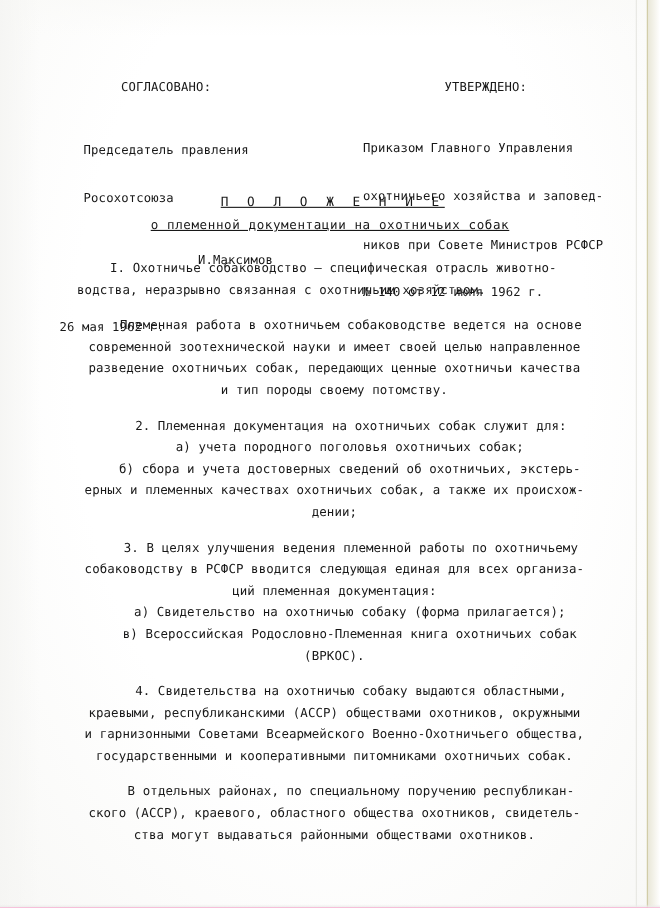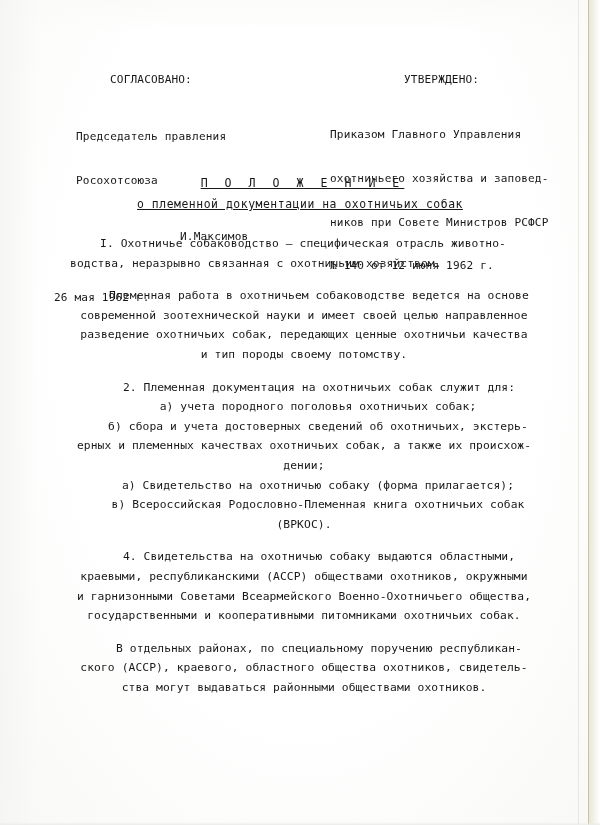--- a/index.html
+++ b/index.html
@@ -188,20 +188,23 @@
 водства, неразрывно связанная с охотничьим хозяйством.</p>
         <p class="para indent spaced">Племенная работа в охотничьем собаководстве ведется на основе
 современной зоотехнической науки и имеет своей целью направленное
 разведение охотничьих собак, передающих ценные охотничьи качества
 и тип породы своему потомству.</p>
         <p class="para indent spaced">2. Племенная документация на охотничьих собак служит для:</p>
         <p class="para indent-sub spaced" style="margin-top: 0px;">а) учета породного поголовья охотничьих собак;</p>
         <p class="para indent-sub spaced" style="margin-top: 0px;">б) сбора и учета достоверных сведений об охотничьих, экстерь-
 ерных и племенных качествах охотничьих собак, а также их происхож-
 дении;</p>
+        <p class="para indent spaced">3. В целях улучшения ведения племенной работы по охотничьему
+собаководству в РСФСР вводится следующая единая для всех организа-
+ций племенная документация:</p>
         <p class="para indent-sub spaced" style="margin-top: 0px;">а) Свидетельство на охотничью собаку (форма прилагается);</p>
         <p class="para indent-sub spaced" style="margin-top: 0px;">в) Всероссийская Родословно-Племенная книга охотничьих собак
 (ВРКОС).</p>
         <p class="para indent spaced">4. Свидетельства на охотничью собаку выдаются областными,
 краевыми, республиканскими (АССР) обществами охотников, окружными
 и гарнизонными Советами Всеармейского Военно-Охотничьего общества,
 государственными и кооперативными питомниками охотничьих собак.</p>
         <p class="para indent spaced">В отдельных районах, по специальному поручению республикан-
 ского (АССР), краевого, областного общества охотников, свидетель-
 ства могут выдаваться районными обществами охотников.</p>

